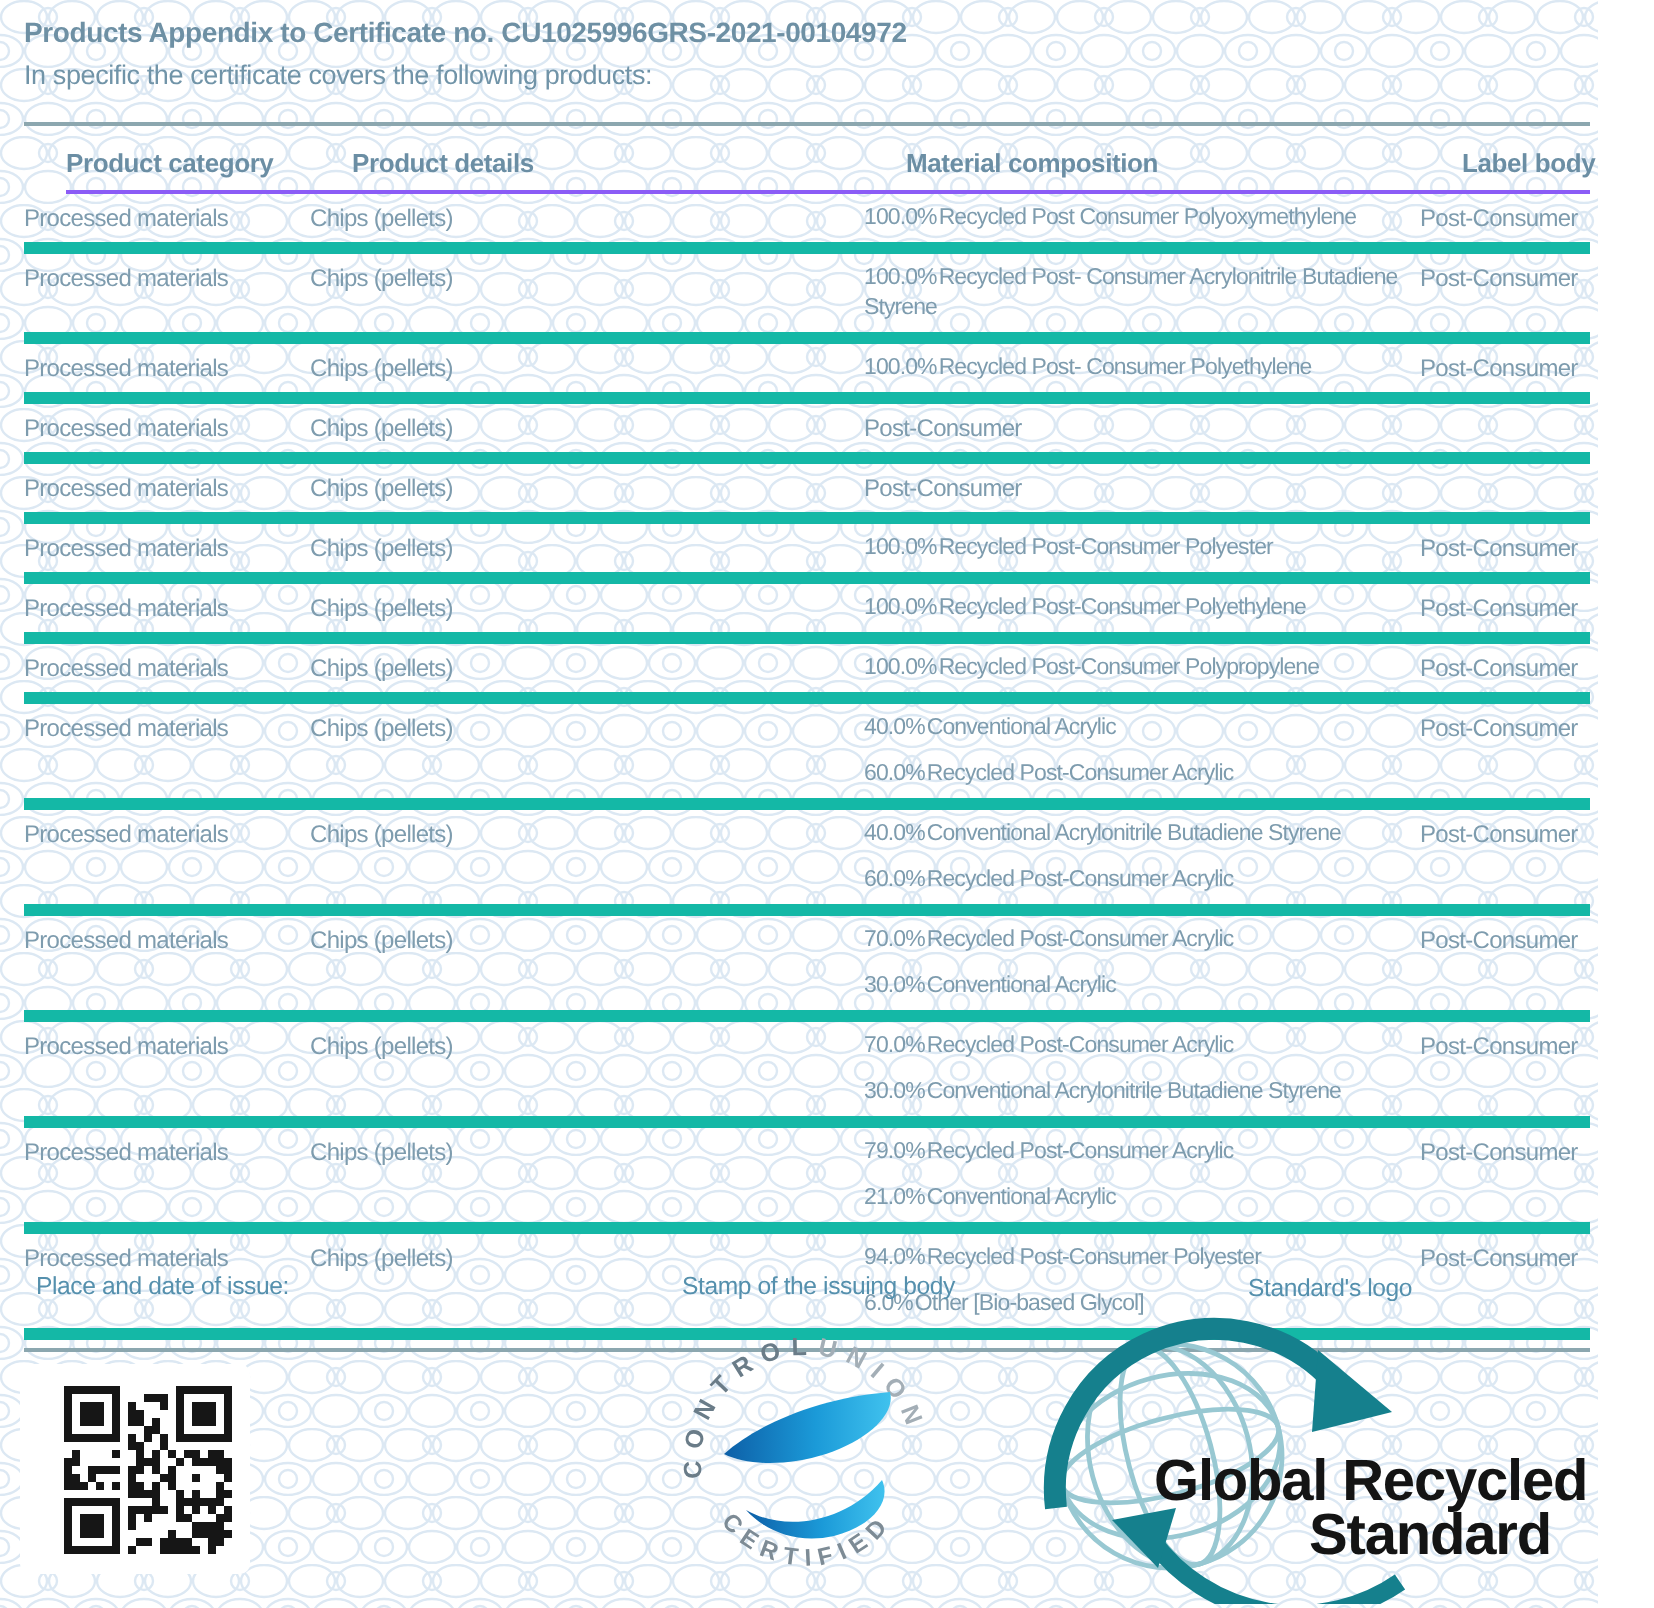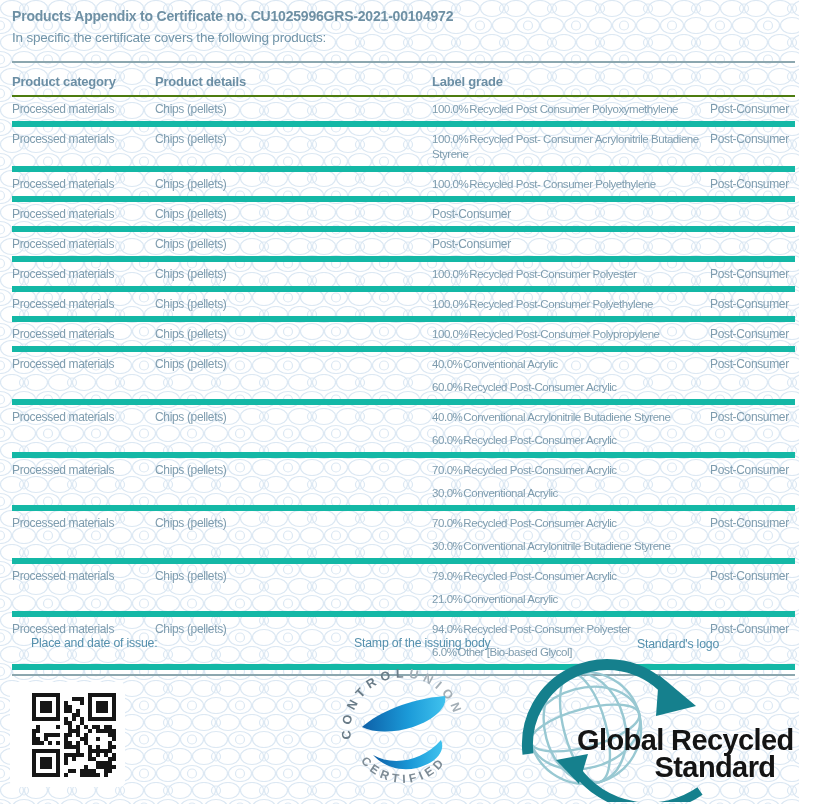--- a/index.html
+++ b/index.html
@@ -10,32 +10,32 @@
   .content{position:absolute;inset:0;z-index:1;}
 
   .page-title{position:absolute;left:12px;top:8px;font-size:14px;font-weight:bold;
       color:#6e90a4;letter-spacing:-0.2px;}
   .page-subtitle{position:absolute;left:12px;top:30px;font-size:13.5px;color:#7194a8;
       letter-spacing:-0.2px;}
 
   .products-table{position:absolute;left:12px;top:61px;width:783px;
       border-top:2px solid #8ca7af;}
   .t-header{display:grid;grid-template-columns:143px 277px 278px 85px;
-      border-bottom:2px solid #4d7c0f;padding:11px 0 5px 0;}
+      border-bottom:2px solid #8b5cf6;padding:11px 0 5px 0;margin-left:21px;}
   .t-header .col{font-size:13px;font-weight:bold;color:#6b8ea4;letter-spacing:-0.2px;line-height:16px;}
   .t-row{display:grid;grid-template-columns:143px 277px 278px 85px;
       border-bottom:6px solid #14b8a6;padding:5px 0 4px 0;}
   .t-row .col{font-size:12px;color:#7e9cae;letter-spacing:-0.35px;line-height:15px;
       padding-right:6px;}
   .comp-line{font-size:11.5px;letter-spacing:-0.45px;line-height:15px;}
   .comp-line:not(:last-child){margin-bottom:8px;}
   .comp-line .pct{margin-right:1px;}
   .t-end-line{height:2px;background:#8ca7af;margin-top:4px;}
 
-  .footer-label{position:absolute;font-size:12.3px;color:#5590ad;letter-spacing:-0.2px;margin-left:13px;}
+  .footer-label{position:absolute;font-size:12.3px;color:#5590ad;letter-spacing:-0.2px;}
   .lbl-place{left:18px;top:636px;}
   .lbl-stamp{left:341px;top:636px;}
   .lbl-standard{left:624px;top:637px;}
 
   .qr-box{position:absolute;left:10px;top:682px;width:115px;height:105px;background:#fff;
       border-radius:5px;}
   .qr-box svg{position:absolute;left:22px;top:11px;}
 
   .cu-logo{position:absolute;left:337px;top:663px;}
   .cu-arc{font-size:12.5px;font-weight:bold;letter-spacing:5px;fill:#6a7c88;}
@@ -71,21 +71,22 @@
 
   <div class="content">
 
     <div class="page-title">Products Appendix to Certificate no. CU1025996GRS-2021-00104972</div>
     <div class="page-subtitle">In specific the certificate covers the following products:</div>
 
     <div class="products-table">
       <div class="t-header">
         <div class="col">Product category</div>
         <div class="col">Product details</div>
-        <div class="col">Label grade</div>
+        <div class="col">Material composition</div>
+        <div class="col">Label body</div>
       </div>
       <div class="t-body">
   <div class="t-row">
     <div class="col">Processed materials</div>
     <div class="col">Chips (pellets)</div>
     <div class="col">
               <div class="comp-line"><span class="pct">100.0%</span><span class="mat">Recycled Post Consumer Polyoxymethylene</span></div>
             </div>
     <div class="col">Post-Consumer</div>
   </div>

